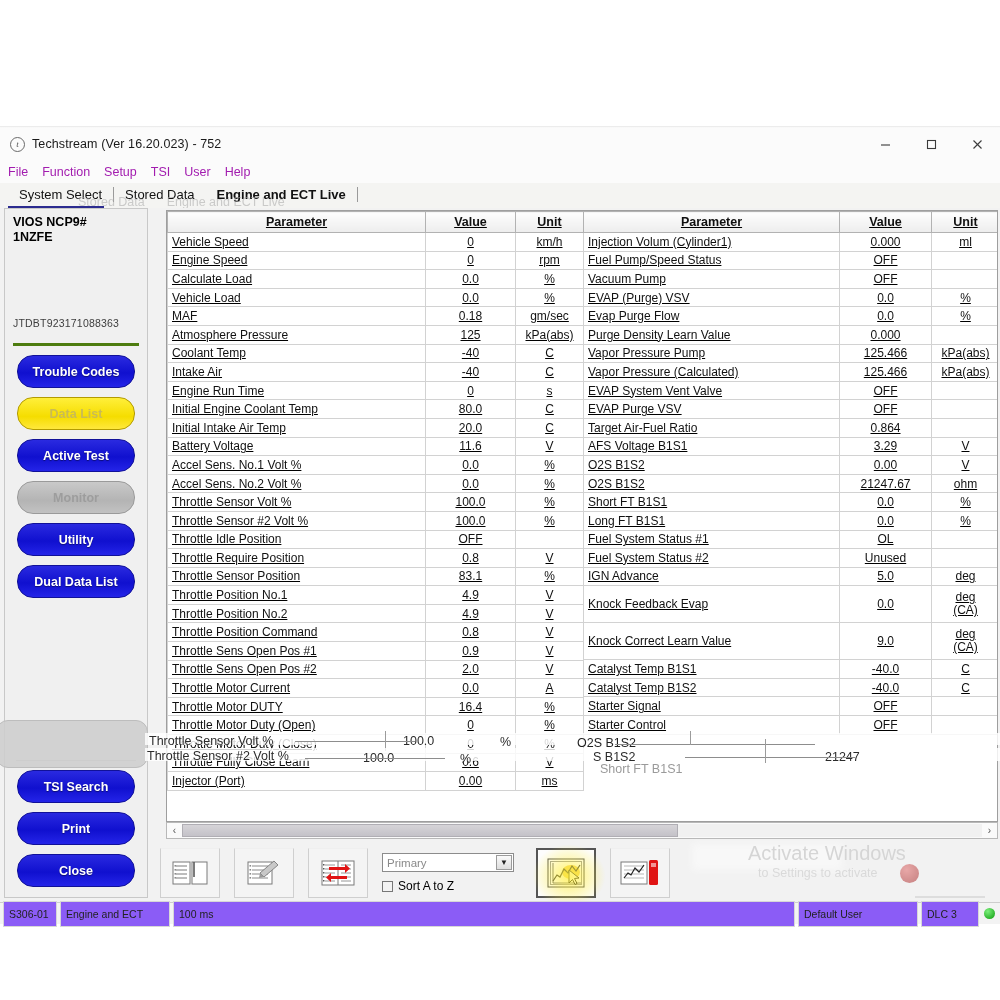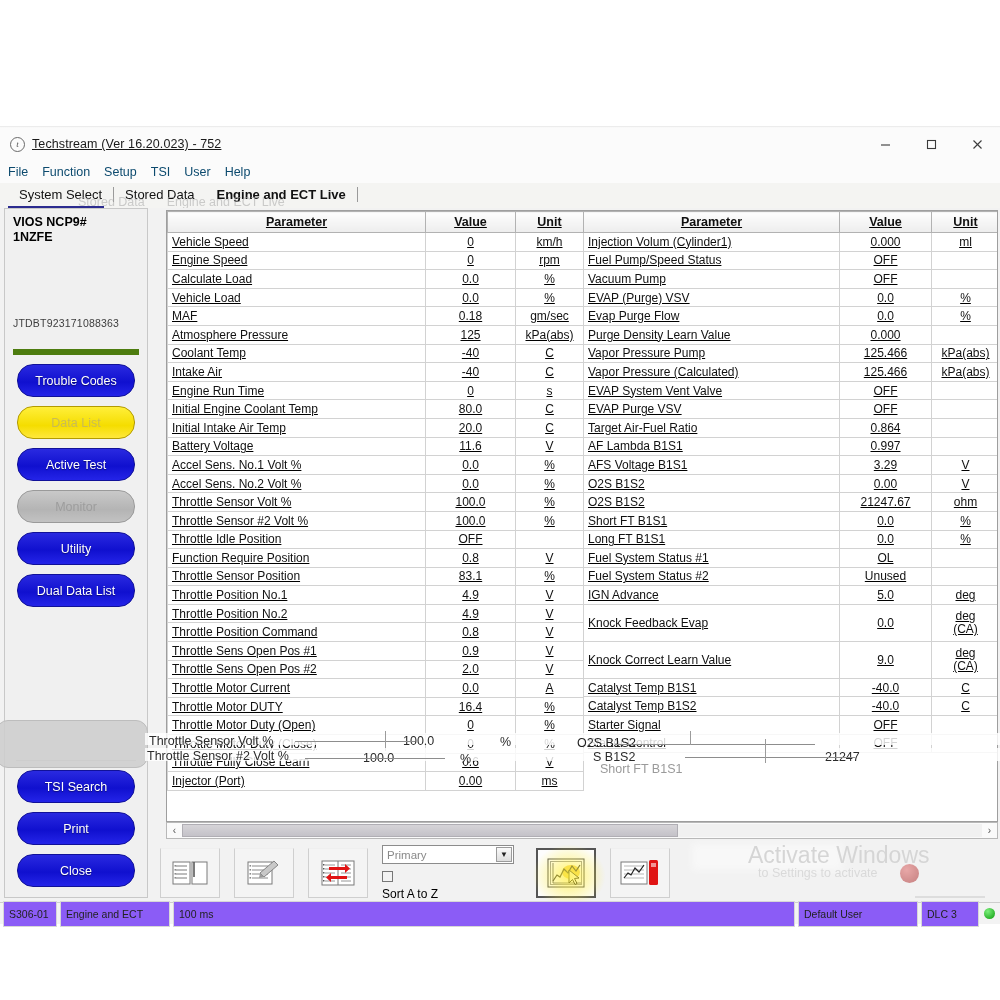--- a/index.html
+++ b/index.html
@@ -20,32 +20,32 @@
   .titlebar {
     position:relative; height:32px; background:#fbfbfb;
     display:flex; align-items:center; padding-left:10px;
   }
   .tb-logo {
     width:15px;height:15px;border-radius:50%;border:1.2px solid #6a6a6a;
     display:flex;align-items:center;justify-content:center;
     font-size:9px;font-style:italic;color:#555;font-family:"Liberation Serif",serif;
     flex:0 0 auto; margin-right:7px;
   }
-  .tb-title { font-size:12.5px; color:#1a1a1a; letter-spacing:.1px;text-decoration:underline; }
+  .tb-title { font-size:12.5px; color:#1a1a1a; letter-spacing:.1px; }
   .tb-ctrls { position:absolute; right:0; top:0; height:32px; display:flex; }
   .tb-btn {
     width:46px;height:32px;display:flex;align-items:center;justify-content:center;
     color:#3a3a3a;font-size:13px;
   }
   .tb-btn svg { display:block; }
 
   
   .menubar { height:23px; display:flex; align-items:center; padding-left:8px; gap:14px;
              background:#fbfbfb; }
-  .menubar span { font-size:12.5px; color:#0c4a6e; }
+  .menubar span { font-size:12.5px; color:#a21caf; }
 
   
   .tabstrip { position:relative; height:25px; background:#f4f4f2; }
   .tabrow { position:absolute; left:8px; top:0; display:flex; align-items:center; height:22px; }
   .tab { font-size:13px; padding:0 11px; color:#111; white-space:nowrap; }
   .tab.sel { font-weight:bold; }
   .tabsep { width:1px; height:15px; background:#9a9a9a; }
   .ghost-tabs {
     position:absolute; left:78px; top:12px; display:flex; gap:22px;
     font-size:12.5px; color:#a8a8a8; opacity:.55; white-space:nowrap;
@@ -56,25 +56,25 @@
   .wbody { position:relative; height:702px; background:#f2f2f2; }
 
   
   .sidebar {
     position:absolute; left:4px; top:0; width:144px; height:690px;
     background:#f0f0f0; border:1px solid #c8c8c8;
     display:flex; flex-direction:column; align-items:center;
   }
   .veh { align-self:flex-start; padding:6px 0 0 8px; font-weight:bold; font-size:12.5px; line-height:15px; }
   .vin { align-self:stretch; margin:72px 8px 0 8px; font-size:10.5px; color:#3d3d3d;
-         border-bottom:6px solid #4d7c0f; padding-bottom:20px; letter-spacing:.2px;}
+         border-bottom:3px solid #4d7c0f; padding-bottom:14px; letter-spacing:.2px;}
   .btn {
     width:118px; height:33px; margin-top:9px; border-radius:16px;
     display:flex; align-items:center; justify-content:center;
-    font-size:12.5px; font-weight:normal; color:#fff;
+    font-size:12.5px; font-weight:bold; color:#fff;
     background:linear-gradient(180deg,#2a2ae0 0%,#1010cf 55%,#2424e8 100%);
     border:1px solid #111199; text-shadow:0 1px 1px rgba(0,0,0,.45);
   }
   .btn.yellow {
     background:linear-gradient(180deg,#ffef3a 0%,#f5dd00 60%,#ffe83c 100%);
     border:1px solid #b39b00; color:#c9bb55; text-shadow:none;
   }
   .btn.gray {
     background:linear-gradient(180deg,#c9c9c9 0%,#b4b4b4 60%,#c2c2c2 100%);
     border:1px solid #9a9a9a; color:#9d9d9d; text-shadow:none;
@@ -133,21 +133,21 @@
   .combowrap { width:132px; margin-right:22px; }
   .combo {
     height:19px; border:1px solid #8c8c8c; background:#fff; display:flex; align-items:center;
     font-size:11.5px; color:#8a8a8a; padding-left:4px; position:relative;
   }
   .combo .caret {
     position:absolute; right:1px; top:1px; width:16px; height:15px;
     background:linear-gradient(180deg,#fafafa,#dedede); border:1px solid #9b9b9b;
     display:flex; align-items:center; justify-content:center; font-size:8px; color:#222;
   }
-  .chkrow { display:flex; gap:5px; margin-top:7px; font-size:12px;flex-direction:column; }
+  .chkrow { display:flex; align-items:center; gap:5px; margin-top:7px; font-size:12px; }
   .chkbox { width:11px; height:11px; border:1px solid #777; background:#f3f3f3; }
 
   
   .statusbar {
     position:absolute; left:0; top:694px; width:1000px; height:22px;
     background:#f3f3f3; border-top:1px solid #cdcdcd;
     display:flex; align-items:center; font-size:10.5px; color:#222;
   }
   .sb-cell { height:16px; display:flex; align-items:center; padding:12px 5px;
              border:1px solid #d7d7d7; background:#8b5cf6; margin-left:3px; }
@@ -166,21 +166,21 @@
     position:absolute; left:-4px; top:512px; width:152px; height:48px;
     border-radius:12px; background:rgba(205,205,205,.88); border:1px solid #bdbdbd;
     pointer-events:none;
   }
 
   
   .watermark {
     position:absolute; left:700px; top:838px; width:300px; height:70px;
     pointer-events:none; opacity:.5;
   }
-  .wm1 { position:absolute; left:48px; top:4px; font-size:23px; color:#b9b9b9; white-space:nowrap; }
+  .wm1 { position:absolute; left:48px; top:4px; font-size:20px; color:#b9b9b9; white-space:nowrap; }
   .wm2 { position:absolute; left:58px; top:28px; font-size:12.5px; color:#c2c2c2; white-space:nowrap; }
   .wm-dot { position:absolute; left:200px; top:26px; width:19px; height:19px; border-radius:50%;
             background:radial-gradient(circle at 35% 30%,#e06060,#9a1111); }
   .wm-blur { position:absolute; left:-8px; top:6px; width:150px; height:26px;
              background:rgba(255,255,255,.9); filter:blur(3px); }
   .wm-line { position:absolute; left:215px; top:58px; width:70px; height:2px; background:#c9c9c9; }
 
   
   .letterbox-top { position:absolute; left:0; top:0; width:1000px; height:128px; background:#fff; }
   .letterbox-bot { position:absolute; left:0; top:940px; width:1000px; height:60px; background:#fff; }
@@ -367,21 +367,21 @@
                   <td class="p">Throttle Sensor #2 Volt %</td>
                   <td class="v">100.0</td>
                   <td class="u">%</td>
                 </tr>
                 <tr>
                   <td class="p">Throttle Idle Position</td>
                   <td class="v">OFF</td>
                   <td class="u"></td>
                 </tr>
                 <tr>
-                  <td class="p">Function Require Position</td>
+                  <td class="p">Throttle Require Position</td>
                   <td class="v">0.8</td>
                   <td class="u">V</td>
                 </tr>
                 <tr>
                   <td class="p">Throttle Sensor Position</td>
                   <td class="v">83.1</td>
                   <td class="u">%</td>
                 </tr>
                 <tr>
                   <td class="p">Throttle Position No.1</td>
@@ -502,25 +502,20 @@
                   <td class="u"></td>
                 </tr>
                 <tr>
                   <td class="p">EVAP Purge VSV</td>
                   <td class="v">OFF</td>
                   <td class="u"></td>
                 </tr>
                 <tr>
                   <td class="p">Target Air-Fuel Ratio</td>
                   <td class="v">0.864</td>
-                  <td class="u"></td>
-                </tr>
-                <tr>
-                  <td class="p">AF Lambda B1S1</td>
-                  <td class="v">0.997</td>
                   <td class="u"></td>
                 </tr>
                 <tr>
                   <td class="p">AFS Voltage B1S1</td>
                   <td class="v">3.29</td>
                   <td class="u">V</td>
                 </tr>
                 <tr>
                   <td class="p">O2S B1S2</td>
                   <td class="v">0.00</td>

